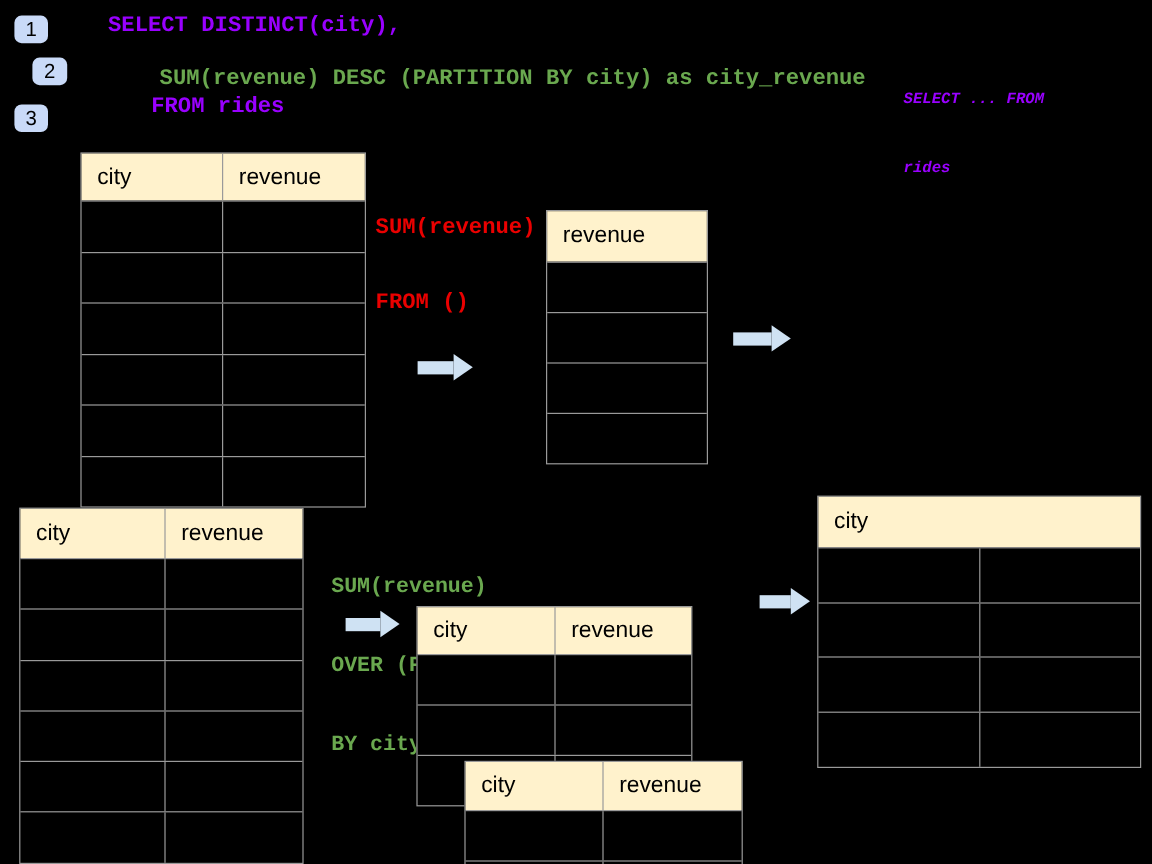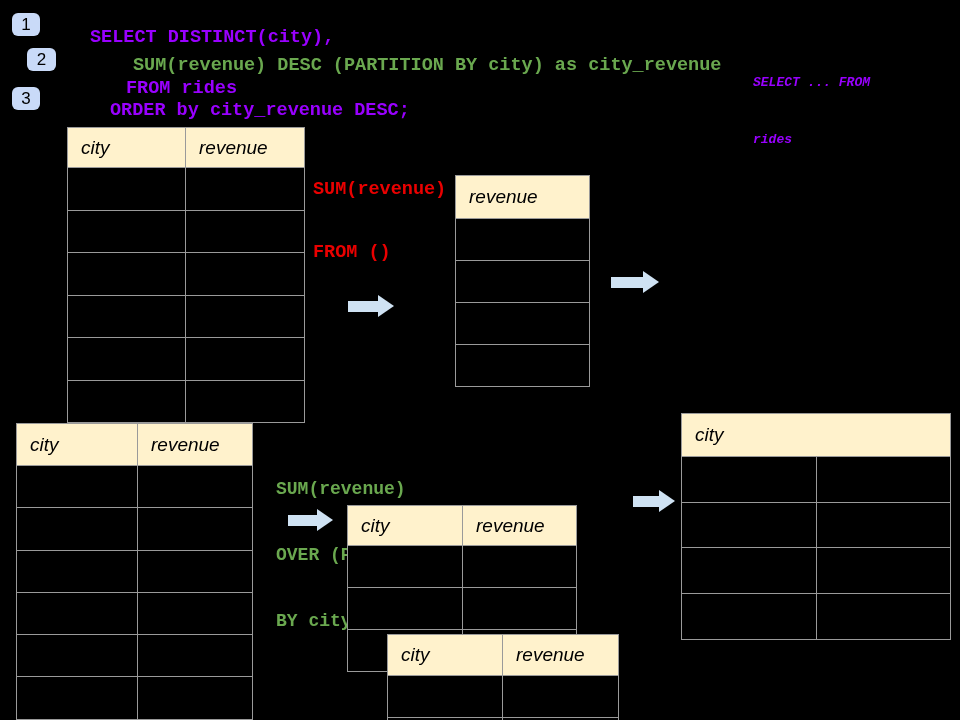--- a/index.html
+++ b/index.html
@@ -19,38 +19,38 @@
   .badge-1{left:12px;top:13px;width:28px;height:23px;}
   .badge-2{left:27px;top:48px;width:29px;height:23px;}
   .badge-3{left:12px;top:87px;width:28px;height:23px;}
 
   
   .code{position:absolute;font-family:"Liberation Mono",monospace;font-weight:bold;
         white-space:pre;font-size:18.5px;line-height:22px;}
   .c-purple{color:var(--code_purple);}
   .c-red{color:var(--code_red);}
   .c-green{color:var(--code_green);}
-  .sql-l1{left:90px;top:27px;}
+  .sql-l1{left:90px;top:11px;}
   .sql-l2{left:133px;top:33px;}
   .sql-l3{left:133px;top:55px;}
   .sql-l4{left:126px;top:78px;}
   .sql-l5{left:110px;top:100px;}
   .side-note{left:753px;top:35px;font-size:13px;line-height:19px;font-style:italic;}
   .ann-total{left:313px;top:137px;line-height:21px;}
   .ann-partition{left:276px;top:434px;font-size:18px;line-height:22px;}
 
   
   .table{position:absolute;border:1px solid var(--table_border);
          background:var(--background);box-sizing:border-box;}
   .thead{display:flex;background:var(--table_header_fill);}
   .tr{display:flex;border-top:1px solid var(--table_border);}
   .cell{box-sizing:border-box;height:100%;}
   .cell + .cell{border-left:1px solid var(--table_border);}
   .th{font-size:19px;color:var(--text_black);display:flex;align-items:center;
-      padding-left:13px;font-style:italic;}
+      padding-left:13px;}
   .cflex{flex:1;}
 
   .t1{left:67px;top:127px;width:238px;}
   .t1 .thead{height:39px;} .t1 .tr{height:41.5px;} .t1 .c0{width:117px;}
   .t2{left:455px;top:175px;width:135px;}
   .t2 .thead{height:42px;} .t2 .tr{height:41px;}
   .t3{left:16px;top:423px;width:237px;}
   .t3 .thead{height:41px;} .t3 .tr{height:41.3px;} .t3 .c0{width:120px;}
   .t4{left:347px;top:505px;width:230px;}
   .t4 .thead{height:39px;} .t4 .tr{height:41px;} .t4 .c0{width:114px;}
@@ -75,21 +75,20 @@
 
 <div class="canvas">
 
   <div class="badge badge-1">1</div>
   <div class="badge badge-2">2</div>
   <div class="badge badge-3">3</div>
 
   <div class="code c-purple sql-l1">SELECT DISTINCT(city),</div>
   <div class="code c-green sql-l3">SUM(revenue) DESC (PARTITION BY city) as city_revenue</div>
   <div class="code c-purple sql-l4">FROM rides</div>
-  <div class="code c-purple sql-l5">ORDER by city_revenue DESC;</div>
 
   <div class="code c-purple side-note">
     <div>SELECT ... FROM</div>
     <div>rides</div>
   </div>
 
   <div class="code c-red ann-total">
     <div>SUM(revenue)</div>
     <div>FROM ()</div>
   </div>

